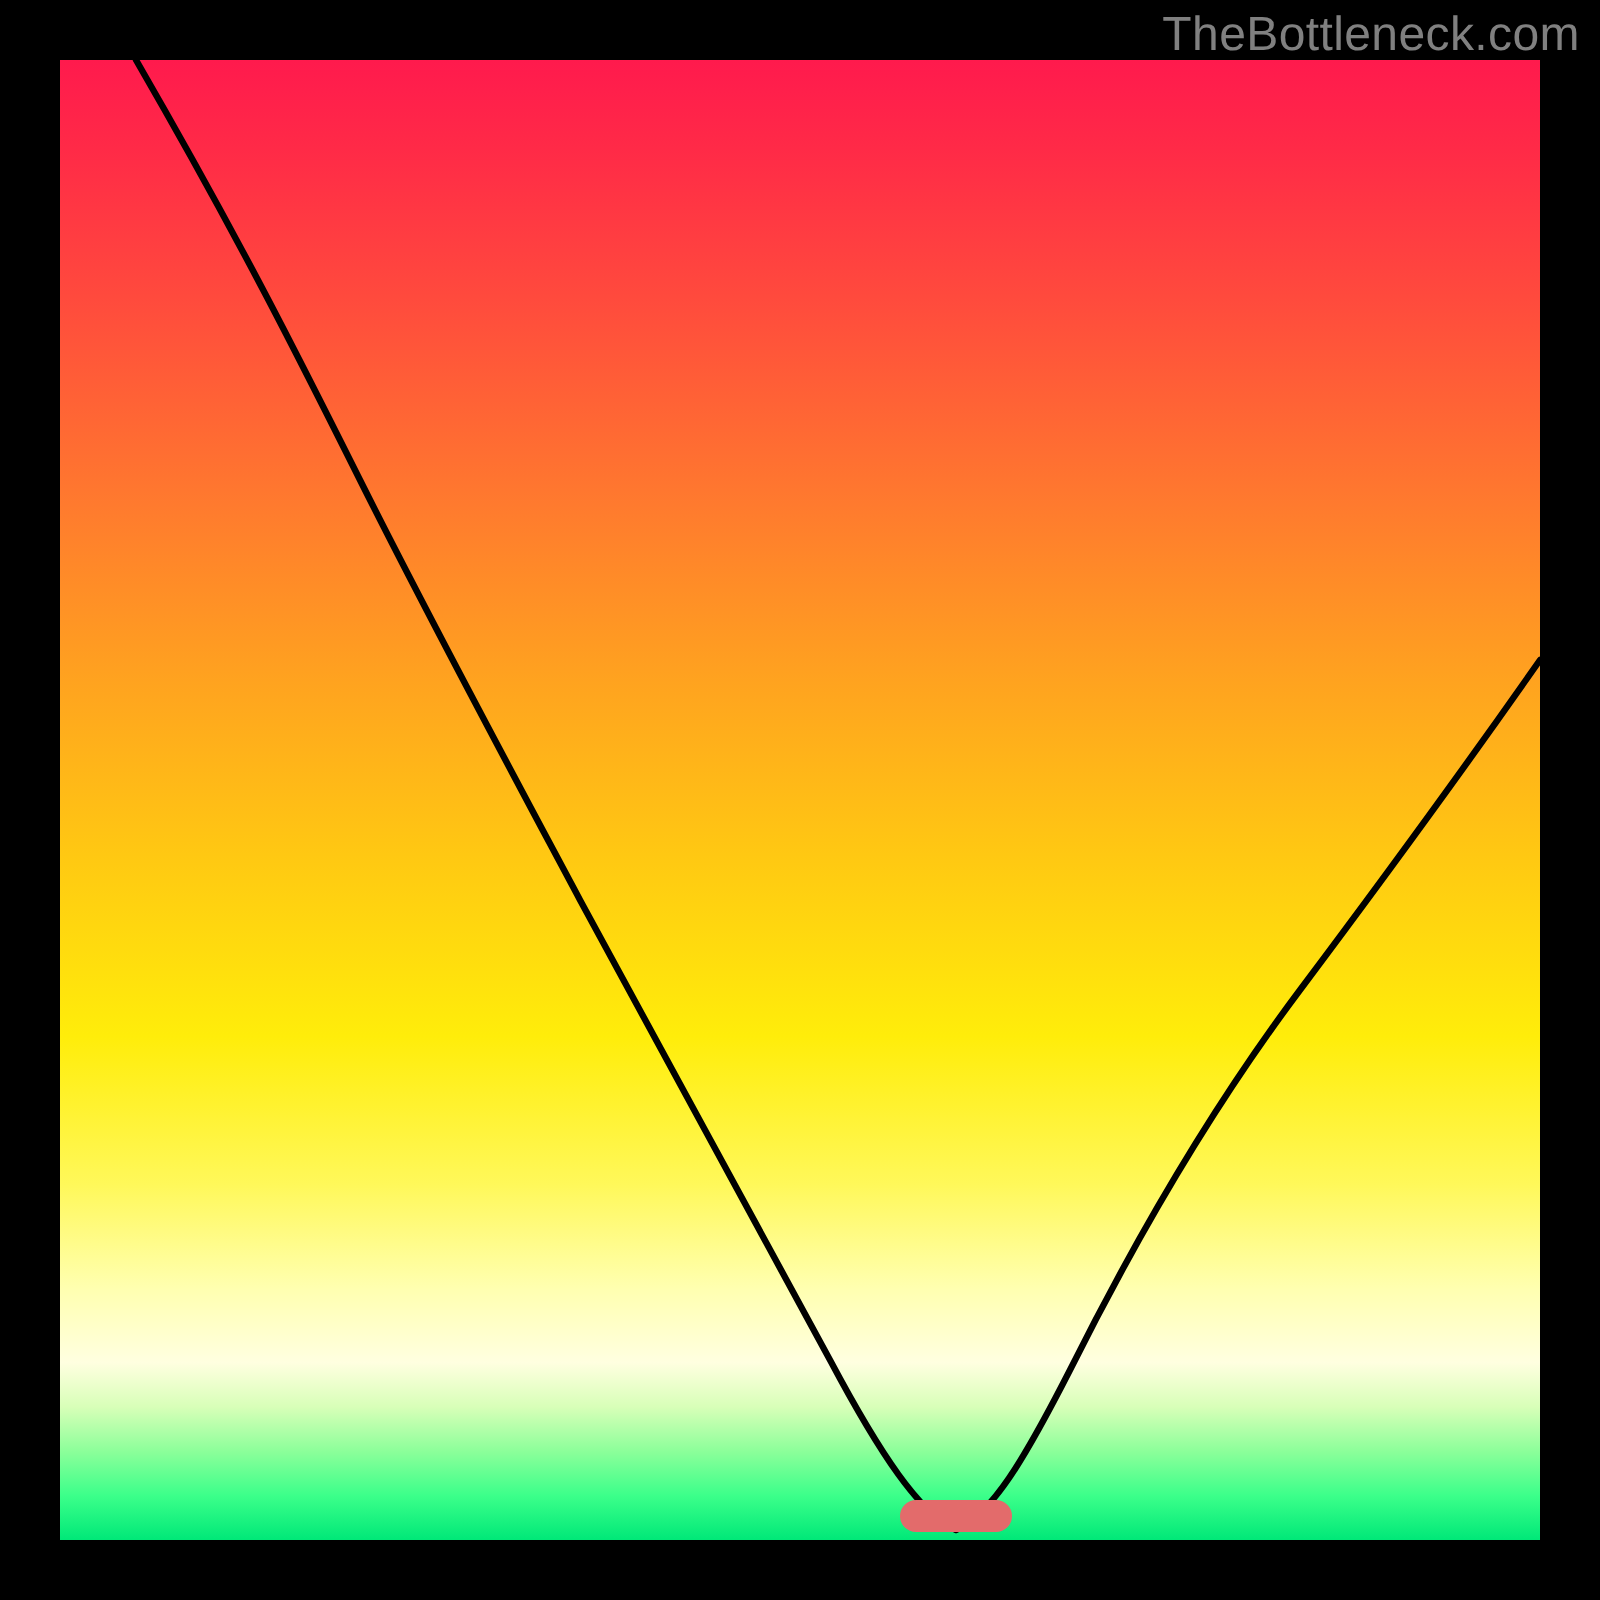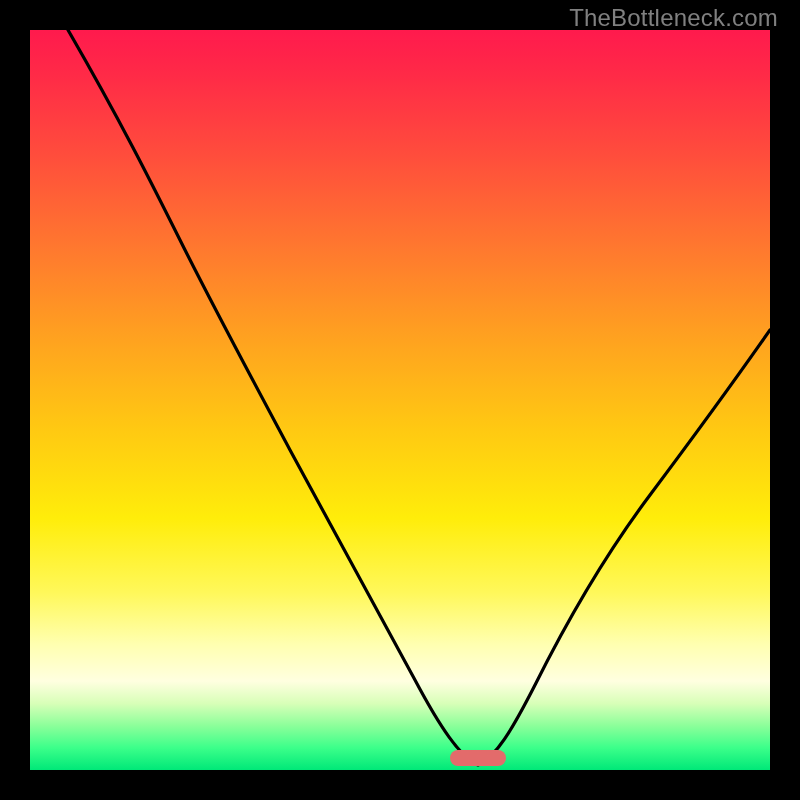--- a/index.html
+++ b/index.html
@@ -40,21 +40,21 @@
       #ffffe0 88%,
       #d8ffb8 91%,
       #8cff9a 94%,
       #3cff8a 97%,
       #00e878 100%
     );
   }
   .watermark {
     position: absolute;
     top: 4px;
-    right: 22px;
+    right: 10px;
     color: #808080;
     font-size: 24px;
     font-weight: 400;
     letter-spacing: 0.2px;
     user-select: none;
   }
   svg.curve {
     position: absolute;
     top: 0;
     left: 0;

